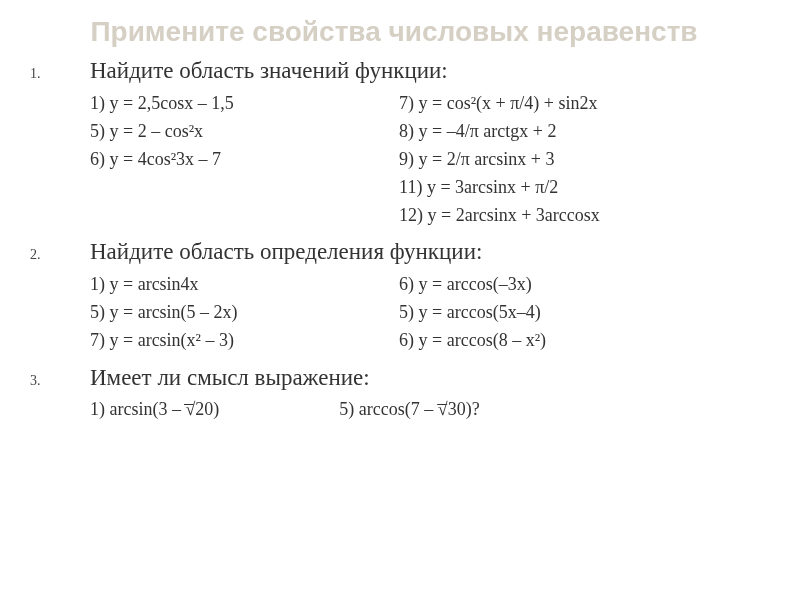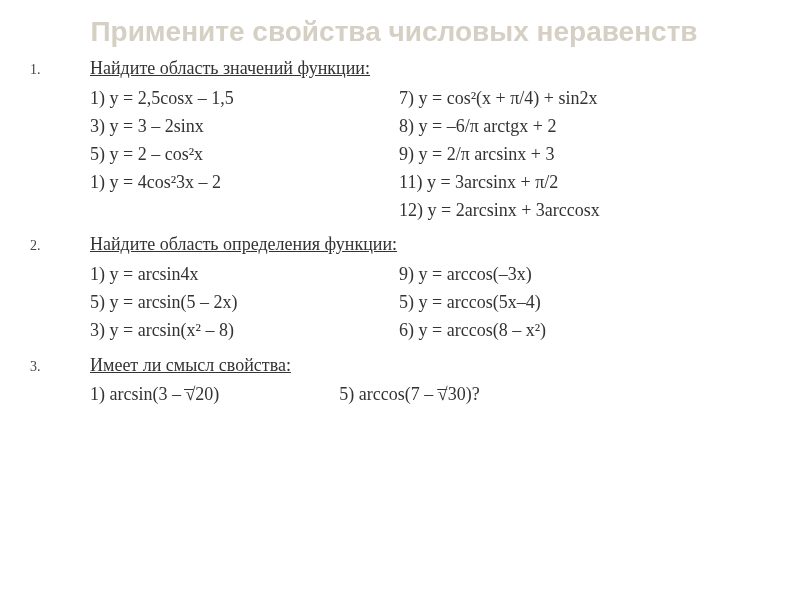--- a/index.html
+++ b/index.html
@@ -30,22 +30,21 @@
     margin-top: 10px;
   }
   .section-num {
     width: 60px;
     font-size: 14px;
     color: #444;
     flex-shrink: 0;
     padding-top: 2px;
   }
   .section-title {
-    text-decoration: underline;
-    font-size: 18px;
+    font-size: 23px;
     margin-bottom: 6px;
   }
   .cols {
     display: flex;
     margin-left: 60px;
   }
   .col {
     display: flex;
     flex-direction: column;
   }
@@ -77,53 +76,52 @@
 <div class="slide">
   <div class="title">Примените свойства числовых неравенств</div>
 
   <div class="section-wrap">
     <div class="section-num">1.</div>
     <div class="section-title">Найдите область значений функции:</div>
   </div>
   <div class="cols">
     <div class="col left">
       <div class="item">1)   у = 2,5соsх – 1,5</div>
-      <div class="item">3)   у = 3 – 2sinх</div>
       <div class="item">5)   у = 2 – cos²х</div>
-      <div class="item">1)   у = 4cos²3х – 2</div>
+      <div class="item">6)   у = 4cos²3х – 7</div>
     </div>
     <div class="col right">
       <div class="item">  7)   у = cos²(х + π/4) + sin2х</div>
-      <div class="item">  8)   у = –6/π arctgх + 2</div>
+      <div class="item">  8)   у = –4/π arctgх + 2</div>
       <div class="item">  9)   у = 2/π arcsinх + 3</div>
       <div class="item">11)   у = 3arcsinх + π/2</div>
       <div class="item">12)   у = 2arcsinх + 3arccosх</div>
     </div>
   </div>
 
   <div class="section-wrap">
     <div class="section-num">2.</div>
     <div class="section-title">Найдите область определения функции:</div>
   </div>
   <div class="cols">
     <div class="col left">
       <div class="item"> 1)  у = arcsin4х</div>
       <div class="item"> 5)  у = arcsin(5 – 2х)</div>
-      <div class="item"> 3)  у = arcsin(х² – 8)</div>
+      <div class="item"> 7)  у = arcsin(х² – 3)</div>
     </div>
     <div class="col right">
-      <div class="item"> 9)   у = arccos(–3х)</div>
+      <div class="item"> 6)   у = arccos(–3х)</div>
       <div class="item"> 5)   у = arccos(5х–4)</div>
       <div class="item">6)    у = arccos(8 – х²)</div>
     </div>
   </div>
 
   <div class="section-wrap">
     <div class="section-num">3.</div>
-    <div class="section-title">Имеет ли смысл свойства:</div>
+    <div class="section-title">Имеет ли смысл выражение:</div>
   </div>
   <div class="sec3-row">
     <div class="expr">
       <span class="over">__</span>
       <span> 1)   arcsin(3 – √20)</span>
     </div>
     <div class="expr">
       <span class="over over2">__</span>
       <span>5)    arccos(7 – √30)?</span>
     </div>

